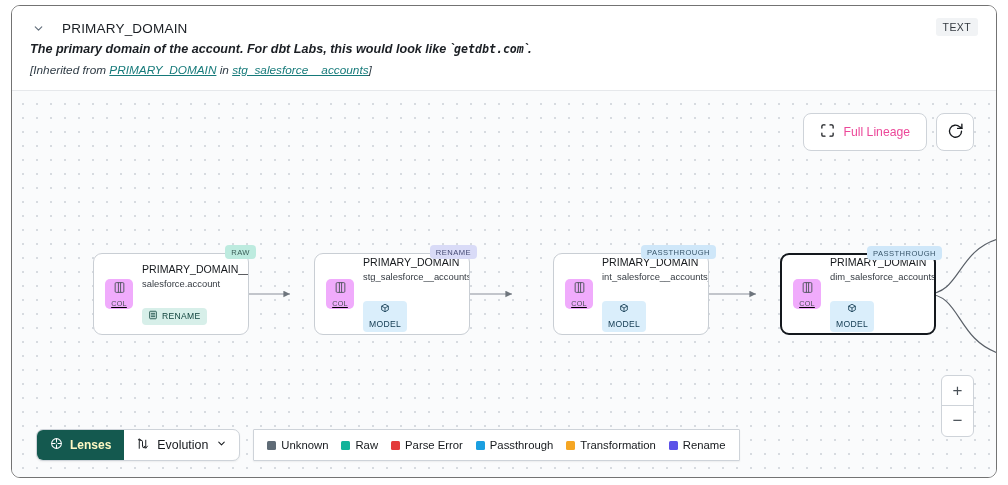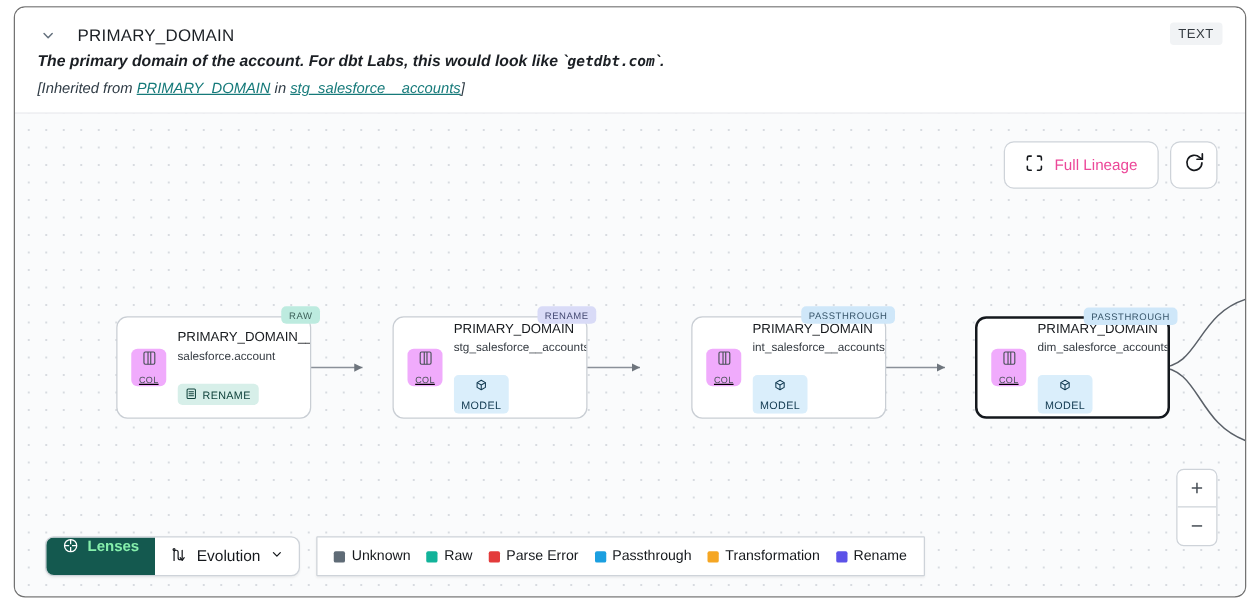--- a/index.html
+++ b/index.html
@@ -156,22 +156,22 @@
     position: absolute; left: 24px; bottom: 16px;
     display: flex; align-items: center; gap: 13px;
   }
   .seg {
     display: flex; height: 32px;
     border-radius: 7px; overflow: hidden;
     border: 1px solid #ced3d9; background: #ffffff;
     box-shadow: 0 1px 2px rgba(0,0,0,.06);
   }
   .seg-lenses {
-    display: flex; align-items: flex-start; gap: 7px;
-    background: #14594f; color: #86efac;
+    display: flex; align-items: center; gap: 7px;
+    background: #14594f; color: #fef9c3;
     padding: 0 13px; font-size: 12px; font-weight: bold;
     cursor: pointer;
   }
   .seg-evolution {
     display: flex; align-items: center; gap: 8px;
     padding: 0 12px; font-size: 12.4px; color: #16191d;
     cursor: pointer;
   }
   .legend {
     display: flex; align-items: center; gap: 13px;

